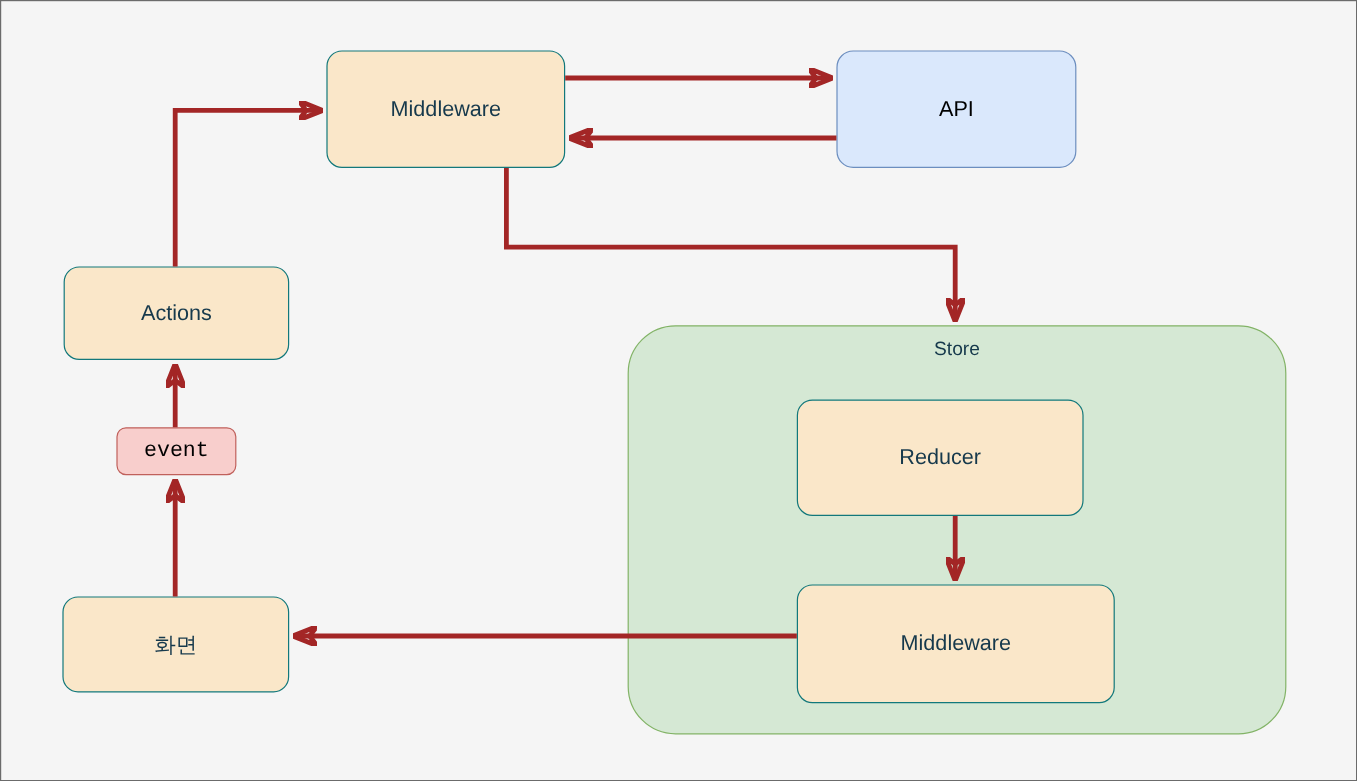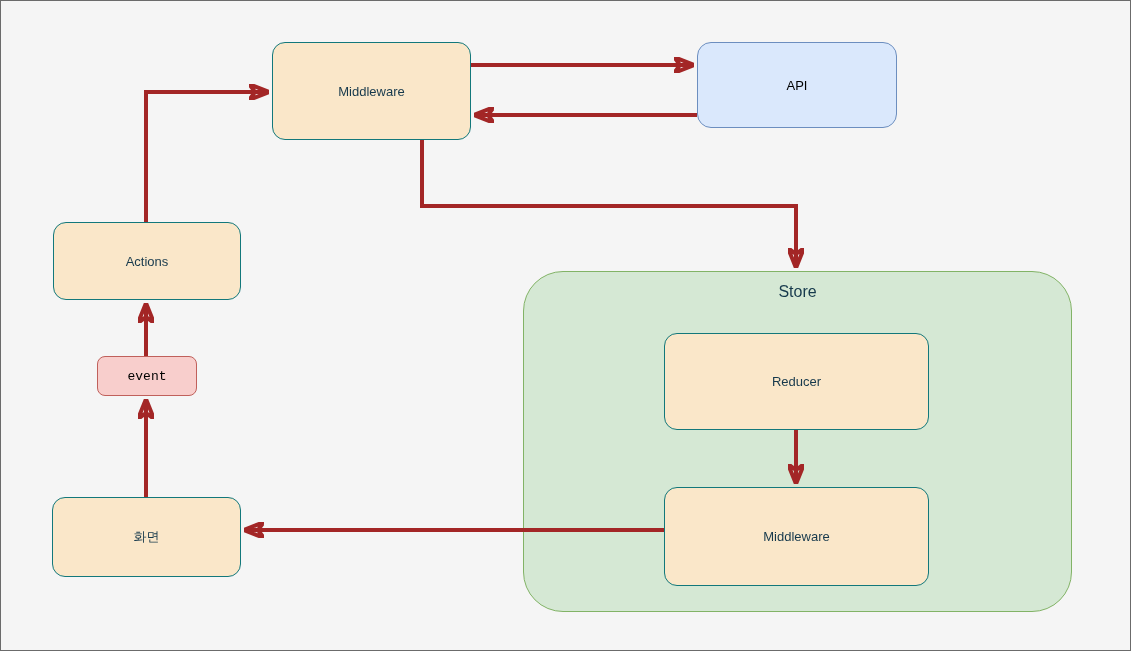--- a/index.html
+++ b/index.html
@@ -11,21 +11,21 @@
     border: 1px solid #6b6b6b;
     box-sizing: border-box;
     overflow: hidden;
     font-family: "Liberation Sans", sans-serif;
   }
   .node {
     position: absolute;
     display: flex;
     align-items: center;
     justify-content: center;
-    font-size: 13px;
+    font-size: 18px;
     color: #16394C;
     text-align: center;
     box-sizing: border-box;
   }
   .orange {
     background: #FAE7C9;
     border: 1.5px solid #12787B;
     border-radius: 13px;
   }
   .blue {
@@ -50,26 +50,26 @@
   .container-label {
     position: absolute;
     top: 11px;
     left: 0;
     width: 100%;
     text-align: center;
     font-size: 16px;
     color: #16394C;
   }
   #mw-top    { left: 271px; top: 41px;  width: 199px; height: 98px; }
-  #api       { left: 696px; top: 41px;  width: 200px; height: 86px; }
+  #api       { left: 696px; top: 41px;  width: 200px; height: 98px; }
   #actions   { left: 52px;  top: 221px; width: 188px; height: 78px; justify-content: center; }
   #event     { left: 96px;  top: 355px; width: 100px; height: 40px; font-family: Liberation Mono, monospace; }
   #screen    { left: 51px;  top: 496px; width: 189px; height: 80px; }
   #store     { left: 522px; top: 270px; width: 549px; height: 341px; }
-  #reducer   { left: 663px; top: 332px; width: 265px; height: 97px; }
+  #reducer   { left: 663px; top: 332px; width: 239px; height: 97px; }
   #mw-store  { left: 663px; top: 486px; width: 265px; height: 99px; }
   #edge-layer {
     position: absolute;
     left: 0; top: 0;
     width: 1131px; height: 651px;
     pointer-events: none;
   }
   #edge-layer path { stroke: #A32626; stroke-width: 4; fill: none; }
 </style>
 </head>

